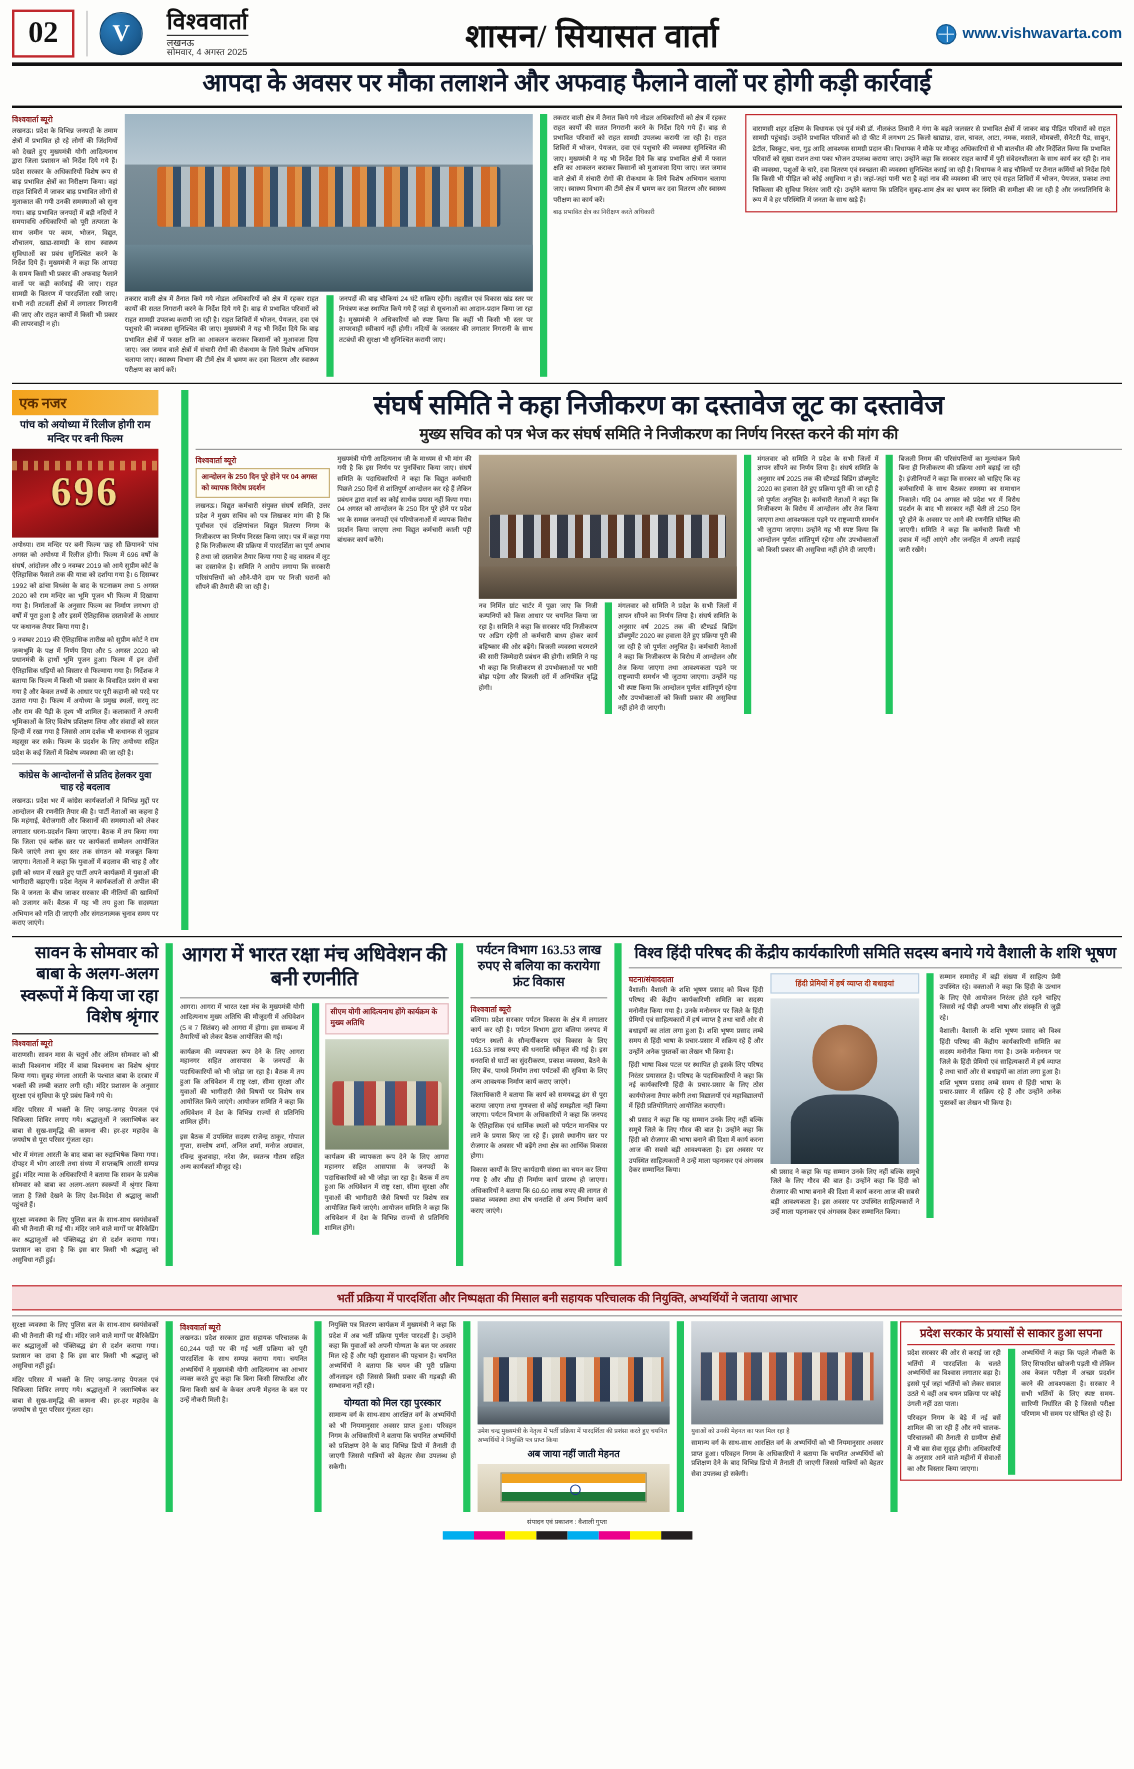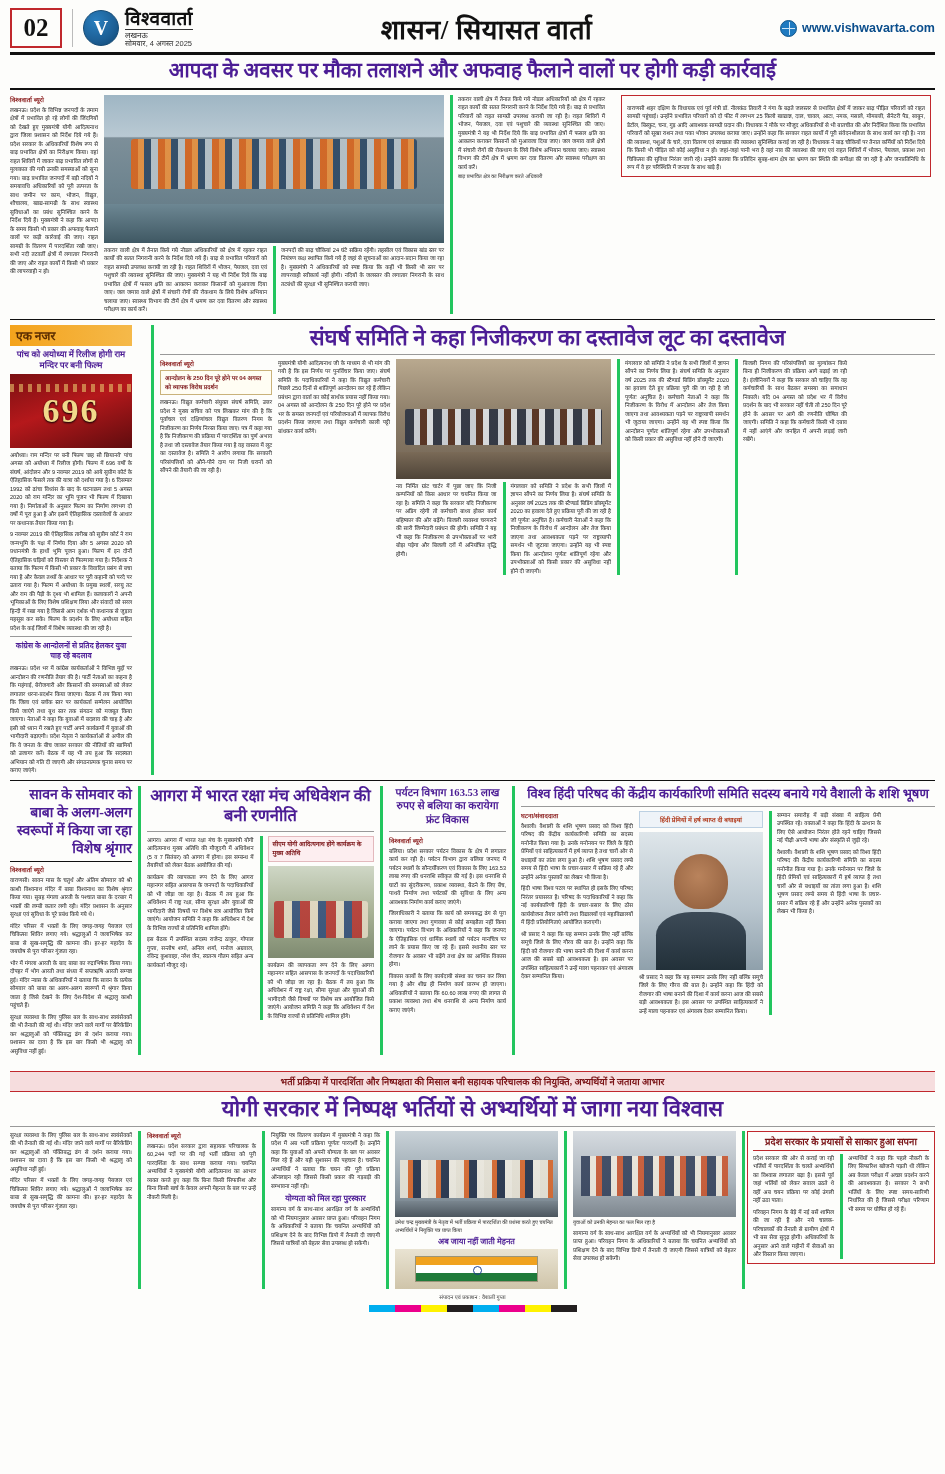--- a/index.html
+++ b/index.html
@@ -23,21 +23,21 @@
   .logo-block { display: flex; align-items: center; margin-left: 10px; border-left: 1px solid #bbb; padding-left: 10px; }
   .logo-mark {
     width: 36px; height: 36px; border-radius: 50%;
     background: radial-gradient(circle at 35% 30%, #2a7fbf 0%, #1d5f95 60%, #0f4570 100%);
     position: relative; border: 1px solid #154a74;
   }
   .logo-mark:after {
     content: "V"; position: absolute; inset: 0; display: flex; align-items: center; justify-content: center;
     color: #fff; font-weight: bold; font-size: 20px; font-family: "Liberation Serif", serif;
   }
-  .logo-wrap { margin-left: 6px; line-height: 1; }
+  .logo-wrap { margin-left: 20px; line-height: 1; }
   .logo-name {
     font-family: "Liberation Serif", serif; font-size: 19px; font-weight: bold; letter-spacing: .5px;
     border-bottom: 1px solid #333; padding-bottom: 1px;
   }
   .logo-city { font-size: 8px; margin-top: 2px; color: #222; }
   .logo-date { font-size: 7.5px; color: #333; }
   .section-title {
     flex: 1; text-align: center; font-family: "Liberation Serif", serif;
     font-size: 27px; font-weight: bold; letter-spacing: .5px;
   }
@@ -49,21 +49,21 @@
   .globe:before {
     content: ""; position: absolute; left: 50%; top: 1px; bottom: 1px; width: 1px; background: #cfe6f7;
   }
   .globe:after {
     content: ""; position: absolute; top: 50%; left: 1px; right: 1px; height: 1px; background: #cfe6f7;
   }
 
   
   .hl {
     font-family: "Liberation Serif", serif; font-weight: bold; text-align: center;
-    line-height: 1.15; color: #4c1d95;
+    line-height: 1.15; color: #0f172a;
   }
   .byline { font-size: 6.4px; color: #8a1c1c; font-weight: bold; margin-bottom: 2px; }
   .body-text {
     font-size: 5.6px; line-height: 1.52; text-align: justify; color: #1b1b1b;
     font-family: "Liberation Sans", sans-serif;
   }
   .rule { border-top: 1px solid #111; }
   .thin { border-top: 1px solid #999; }
 
   .photo { position: relative; overflow: hidden; background: #c8cdd2; }
@@ -158,21 +158,21 @@
   }
   .pink-note { background: #fdeef0; border: 1px solid #e3b9bd; padding: 3px 4px; }
   .shade-note { background: #eef3f8; border: 1px solid #bcd0e2; padding: 3px 4px; }
   .subhead-c { font-family:"Liberation Serif",serif; font-weight:bold; text-align:center; }
 
   .crop-marks { display: flex; justify-content: center; gap: 0; margin-top: 4px; }
   .crop-marks i { display: block; width: 26px; height: 7px; }
 
   .cols { display: flex; gap: 6px; }
   .col { flex: 1; }
-  .vrule { border-left: 3px solid #22c55e; }
+  .vrule { border-left: 6px solid #22c55e; }
 </style>
 </head>
 <body>
 
 <div class="page">
 
   <div class="masthead">
     <div class="pageno">02</div>
     <div class="logo-block">
       <div class="logo-mark"></div>
@@ -235,20 +235,21 @@
       <div class="photo ph-film" style="height:74px; margin-top:3px;"></div>
       <div class="body-text" style="margin-top:3px;">अयोध्या। राम मन्दिर पर बनी फिल्म 'छह सौ छियानवे' पांच अगस्त को अयोध्या में रिलीज होगी। फिल्म में 696 वर्षों के संघर्ष, आंदोलन और 9 नवम्बर 2019 को आये सुप्रीम कोर्ट के ऐतिहासिक फैसले तक की यात्रा को दर्शाया गया है। 6 दिसम्बर 1992 को ढांचा विध्वंस के बाद के घटनाक्रम तथा 5 अगस्त 2020 को राम मन्दिर का भूमि पूजन भी फिल्म में दिखाया गया है। निर्माताओं के अनुसार फिल्म का निर्माण लगभग दो वर्षों में पूरा हुआ है और इसमें ऐतिहासिक दस्तावेजों के आधार पर कथानक तैयार किया गया है।</div>
       <div class="body-text" style="margin-top:3px;">9 नवम्बर 2019 की ऐतिहासिक तारीख को सुप्रीम कोर्ट ने राम जन्मभूमि के पक्ष में निर्णय दिया और 5 अगस्त 2020 को प्रधानमंत्री के हाथों भूमि पूजन हुआ। फिल्म में इन दोनों ऐतिहासिक घड़ियों को विस्तार से फिल्माया गया है। निर्देशक ने बताया कि फिल्म में किसी भी प्रकार के विवादित प्रसंग से बचा गया है और केवल तथ्यों के आधार पर पूरी कहानी को परदे पर उतारा गया है। फिल्म में अयोध्या के प्रमुख स्थलों, सरयू तट और राम की पैड़ी के दृश्य भी शामिल हैं। कलाकारों ने अपनी भूमिकाओं के लिए विशेष प्रशिक्षण लिया और संवादों को सरल हिन्दी में रखा गया है जिससे आम दर्शक भी कथानक से जुड़ाव महसूस कर सके। फिल्म के प्रदर्शन के लिए अयोध्या सहित प्रदेश के कई जिलों में विशेष व्यवस्था की जा रही है।</div>
       <div class="thin" style="margin:4px 0;"></div>
       <div class="hl" style="font-size:7.6px; line-height:1.3;">कांग्रेस के आन्दोलनों से प्रतिद हेलकर युवा चाह रहे बदलाव</div>
       <div class="body-text" style="margin-top:3px;">लखनऊ। प्रदेश भर में कांग्रेस कार्यकर्ताओं ने विभिन्न मुद्दों पर आन्दोलन की रणनीति तैयार की है। पार्टी नेताओं का कहना है कि महंगाई, बेरोजगारी और किसानों की समस्याओं को लेकर लगातार धरना-प्रदर्शन किया जाएगा। बैठक में तय किया गया कि जिला एवं ब्लॉक स्तर पर कार्यकर्ता सम्मेलन आयोजित किये जाएंगे तथा बूथ स्तर तक संगठन को मजबूत किया जाएगा। नेताओं ने कहा कि युवाओं में बदलाव की चाह है और इसी को ध्यान में रखते हुए पार्टी अपने कार्यक्रमों में युवाओं की भागीदारी बढ़ाएगी। प्रदेश नेतृत्व ने कार्यकर्ताओं से अपील की कि वे जनता के बीच जाकर सरकार की नीतियों की खामियों को उजागर करें। बैठक में यह भी तय हुआ कि सदस्यता अभियान को गति दी जाएगी और संगठनात्मक चुनाव समय पर कराए जाएंगे।</div>
     </div>
 
     <div class="col vrule" style="padding-left:6px;">
       <div class="hl" style="font-size:22px;">संघर्ष समिति ने कहा निजीकरण का दस्तावेज लूट का दस्तावेज</div>
+      <div class="subhead-c" style="font-size:12.6px; margin-top:3px; color:#222;">मुख्य सचिव को पत्र भेज कर संघर्ष समिति ने निजीकरण का निर्णय निरस्त करने की मांग की</div>
       <div class="thin" style="margin:4px 0;"></div>
 
       <div class="cols">
         <div class="col" style="max-width:112px;">
           <div class="byline">विश्ववार्ता ब्यूरो</div>
           <div class="boxnote" style="font-size:6px; line-height:1.45; font-weight:bold; color:#7a1417;">आन्दोलन के 250 दिन पूरे होने पर 04 अगस्त को व्यापक विरोध प्रदर्शन</div>
           <div class="body-text" style="margin-top:3px;">लखनऊ। विद्युत कर्मचारी संयुक्त संघर्ष समिति, उत्तर प्रदेश ने मुख्य सचिव को पत्र लिखकर मांग की है कि पूर्वांचल एवं दक्षिणांचल विद्युत वितरण निगम के निजीकरण का निर्णय निरस्त किया जाए। पत्र में कहा गया है कि निजीकरण की प्रक्रिया में पारदर्शिता का पूर्ण अभाव है तथा जो दस्तावेज तैयार किया गया है वह वास्तव में लूट का दस्तावेज है। समिति ने आरोप लगाया कि सरकारी परिसंपत्तियों को औने-पौने दाम पर निजी घरानों को सौंपने की तैयारी की जा रही है।</div>
         </div>
         <div class="col" style="max-width:112px;">
           <div class="body-text">मुख्यमंत्री योगी आदित्यनाथ जी के माध्यम से भी मांग की गयी है कि इस निर्णय पर पुनर्विचार किया जाए। संघर्ष समिति के पदाधिकारियों ने कहा कि विद्युत कर्मचारी पिछले 250 दिनों से शांतिपूर्ण आन्दोलन कर रहे हैं लेकिन प्रबंधन द्वारा वार्ता का कोई सार्थक प्रयास नहीं किया गया। 04 अगस्त को आन्दोलन के 250 दिन पूरे होने पर प्रदेश भर के समस्त जनपदों एवं परियोजनाओं में व्यापक विरोध प्रदर्शन किया जाएगा तथा विद्युत कर्मचारी काली पट्टी बांधकर कार्य करेंगे।</div>
@@ -332,21 +333,20 @@
           <div class="body-text">सम्मान समारोह में बड़ी संख्या में साहित्य प्रेमी उपस्थित रहे। वक्ताओं ने कहा कि हिंदी के उत्थान के लिए ऐसे आयोजन निरंतर होते रहने चाहिए जिससे नई पीढ़ी अपनी भाषा और संस्कृति से जुड़ी रहे।</div>
           <div class="body-text" style="margin-top:3px;">वैशाली। वैशाली के शशि भूषण प्रसाद को विश्व हिंदी परिषद की केंद्रीय कार्यकारिणी समिति का सदस्य मनोनीत किया गया है। उनके मनोनयन पर जिले के हिंदी प्रेमियों एवं साहित्यकारों में हर्ष व्याप्त है तथा चारों ओर से बधाइयों का तांता लगा हुआ है। शशि भूषण प्रसाद लम्बे समय से हिंदी भाषा के प्रचार-प्रसार में सक्रिय रहे हैं और उन्होंने अनेक पुस्तकों का लेखन भी किया है।</div>
         </div>
       </div>
     </div>
   </div>
 
   <div class="tagline-band" style="margin-top:16px;">भर्ती प्रक्रिया में पारदर्शिता और निष्पक्षता की मिसाल बनी सहायक परिचालक की नियुक्ति, अभ्यर्थियों ने जताया आभार</div>
 
   <div style="margin-top:4px;">
-    <div class="hl" style="font-size:22px;">योगी सरकार में निष्पक्ष भर्तियों से अभ्यर्थियों में जागा नया विश्वास</div>
     <div class="thin" style="margin:4px 0;"></div>
 
     <div class="cols">
       <div style="width:122px;">
         <div class="body-text">सुरक्षा व्यवस्था के लिए पुलिस बल के साथ-साथ स्वयंसेवकों की भी तैनाती की गई थी। मंदिर जाने वाले मार्गों पर बैरिकेडिंग कर श्रद्धालुओं को पंक्तिबद्ध ढंग से दर्शन कराया गया। प्रशासन का दावा है कि इस बार किसी भी श्रद्धालु को असुविधा नहीं हुई।</div>
         <div class="body-text" style="margin-top:3px;">मंदिर परिसर में भक्तों के लिए जगह-जगह पेयजल एवं चिकित्सा शिविर लगाए गये। श्रद्धालुओं ने जलाभिषेक कर बाबा से सुख-समृद्धि की कामना की। हर-हर महादेव के जयघोष से पूरा परिसर गूंजता रहा।</div>
       </div>
 
       <div class="col vrule" style="padding-left:6px; max-width:118px;">
         <div class="byline">विश्ववार्ता ब्यूरो</div>

